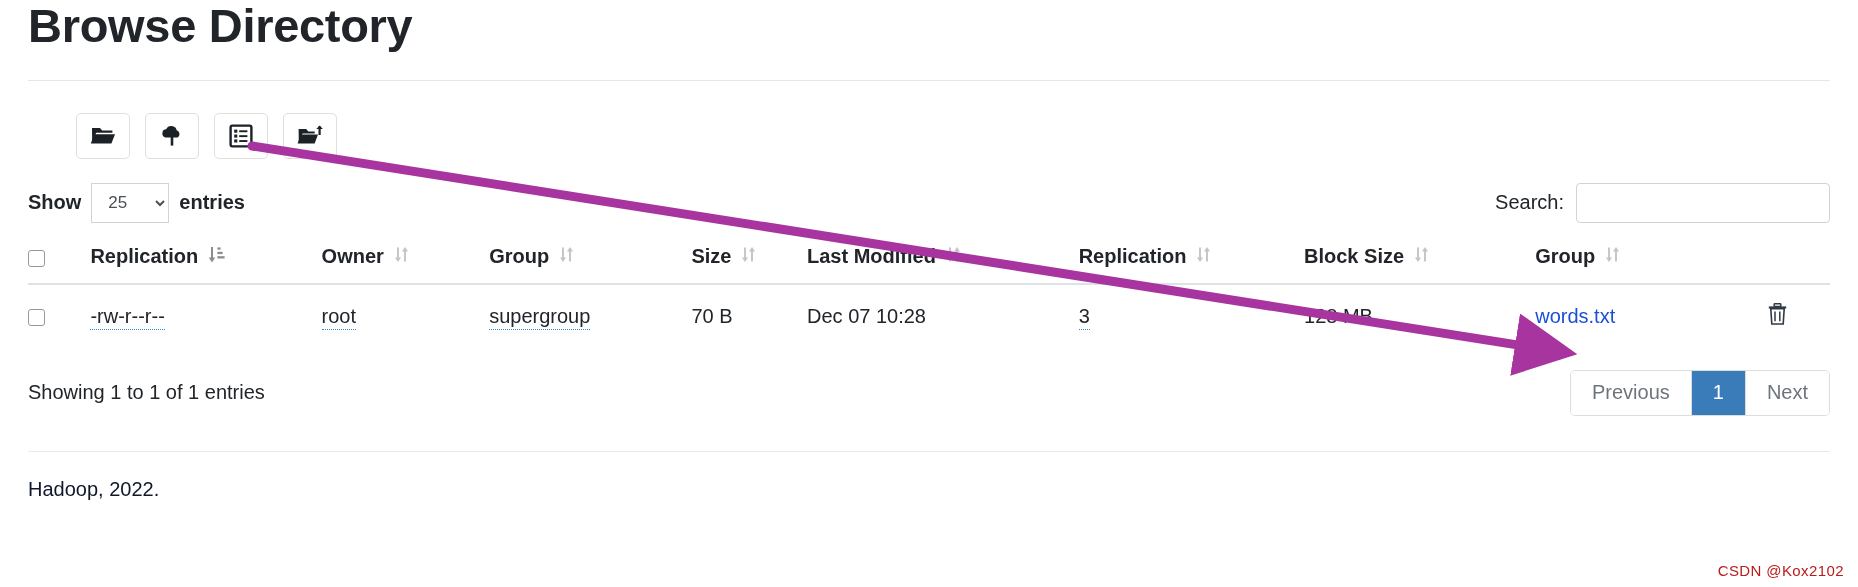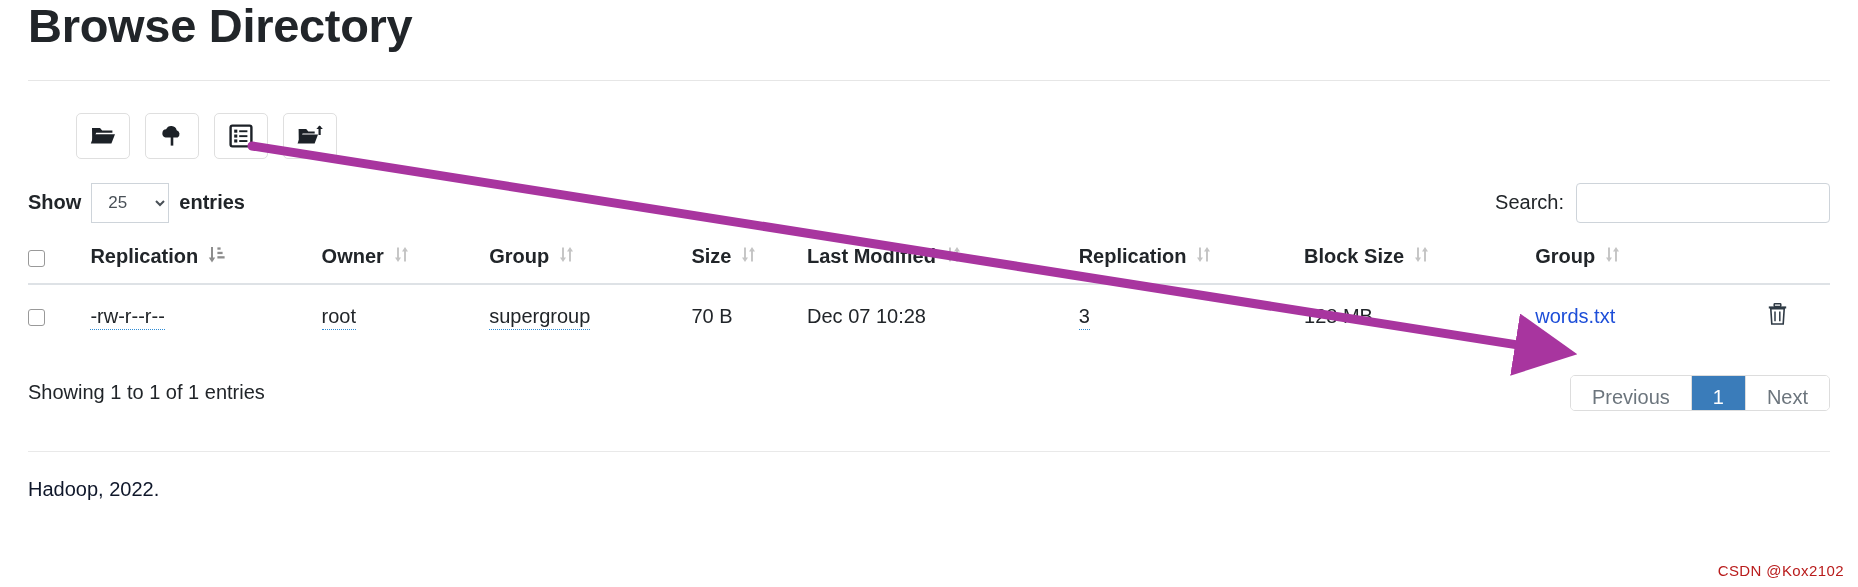--- a/index.html
+++ b/index.html
@@ -216,21 +216,21 @@
     justify-content: space-between;
     margin-top: 22px;
     height: 48px;
   }
   .showing-info { font-size: 20px; color: #212529; }
   .pagination {
     display: flex;
     border: 1px solid #ddd;
     border-radius: 5px;
     overflow: hidden;
-    height: 36px;
+    height: 46px;
     justify-content: center;
   }
   .pg-btn {
     padding: 0 21px;
     height: 44px;
     display: flex;
     align-items: center;
     font-size: 20px;
     color: #6c757d;
     background: #ffffff;

